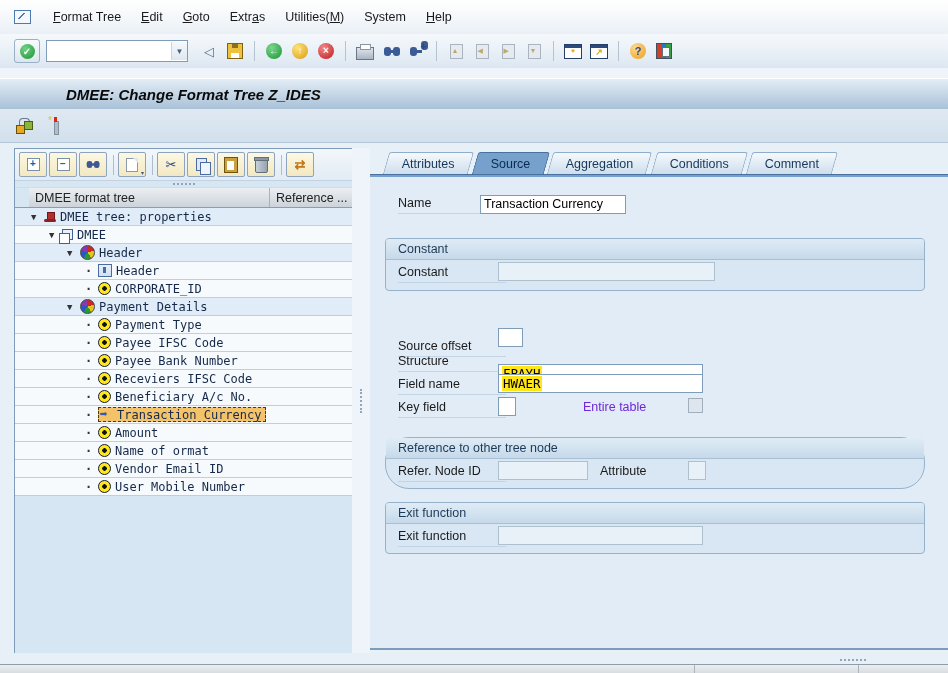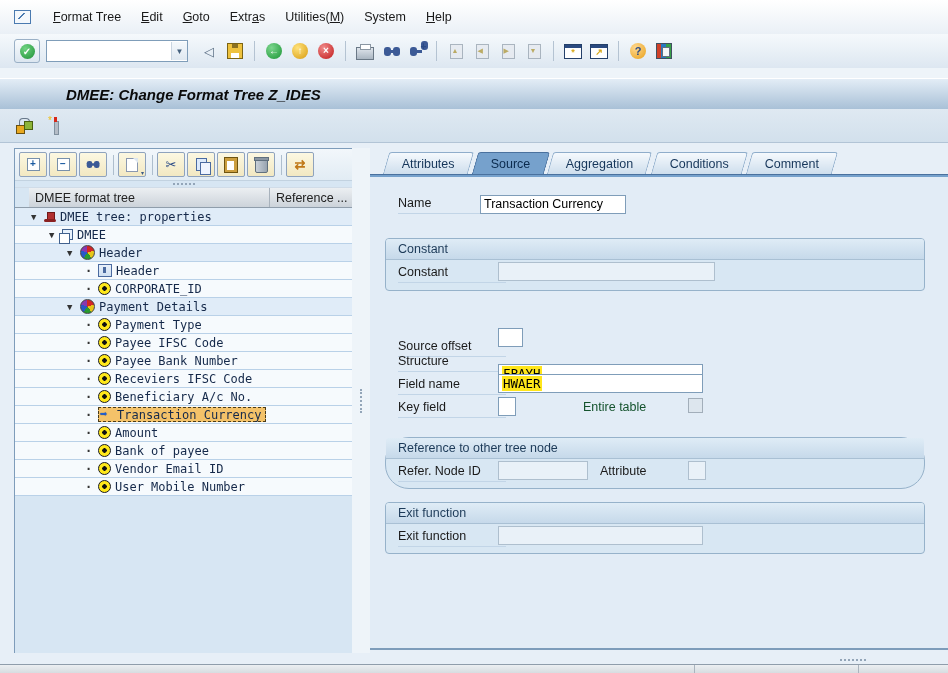--- a/index.html
+++ b/index.html
@@ -123,21 +123,21 @@
   .content{left:370px;top:177px;width:578px;height:473px;background:#e2ecf6;border-bottom:2px solid #7d9cba;box-sizing:border-box;}
 
   .flabel{position:absolute;font-size:12.5px;color:#1a1a1a;border-bottom:1px solid #c2d5e7;padding-bottom:3px;width:96px;}
   .inp{position:absolute;box-sizing:border-box;height:19px;background:#fff;border:1px solid #7f9db9;font-size:12.5px;color:#000;line-height:17px;padding-left:3px;overflow:hidden;white-space:nowrap;}
   .inp.dis{background:#e9f1f8;border:1px solid #aebfce;}
   .hl{background:#ffe61a;padding:0 1px;}
   .grp{position:absolute;border:1px solid #96b2ca;border-radius:4px;background:#d8e7f3;box-sizing:border-box;}
   .grphead{height:20px;background:linear-gradient(#dcs,#c6d9ea);background:linear-gradient(#dfecf6,#c6d9ea);border-bottom:1px solid #a9c0d4;border-radius:3px 3px 0 0;display:flex;align-items:center;}
   .grphead span{font-size:12.5px;color:#1c3a58;padding-left:12px;}
   .glabel{position:absolute;font-size:12.5px;color:#1a1a1a;border-bottom:1px solid #c2d5e7;padding-bottom:3px;width:108px;}
-  .graylabel{position:absolute;font-size:12.5px;color:#14532d;}
+  .graylabel{position:absolute;font-size:12.5px;color:#6d28d9;}
   .chk{position:absolute;width:13px;height:13px;background:#dde6ee;border:1px solid #a2aeba;}
 
   
   .botstrip{left:0;top:653px;width:948px;height:11px;background:#e7eff7;display:flex;align-items:center;}
   .dotsb{width:26px;border-top:2px dotted #93a5b8;height:0;position:absolute;left:840px;top:659px;}
   .botbar{left:0;top:664px;width:948px;height:9px;background:linear-gradient(#eceff2,#d4dade);border-top:1px solid #8f9dab;}
   .botdiv{position:absolute;top:665px;width:1px;height:8px;background:#aab4be;}
 </style>
 </head>
 <body>
@@ -350,21 +350,21 @@
           </span>
         </div>
       <div class="trow l3">
           <span class="bullet">·</span>
           <span class="ticn radio"></span>
           <span>Amount</span>
         </div>
       <div class="trow l3">
           <span class="bullet">·</span>
           <span class="ticn radio"></span>
-          <span>Bank of payee</span>
+          <span>Name of ormat</span>
         </div>
       <div class="trow l3">
           <span class="bullet">·</span>
           <span class="ticn radio"></span>
           <span>Vendor Email ID</span>
         </div>
       <div class="trow l3">
           <span class="bullet">·</span>
           <span class="ticn radio"></span>
           <span>User Mobile Number</span>

